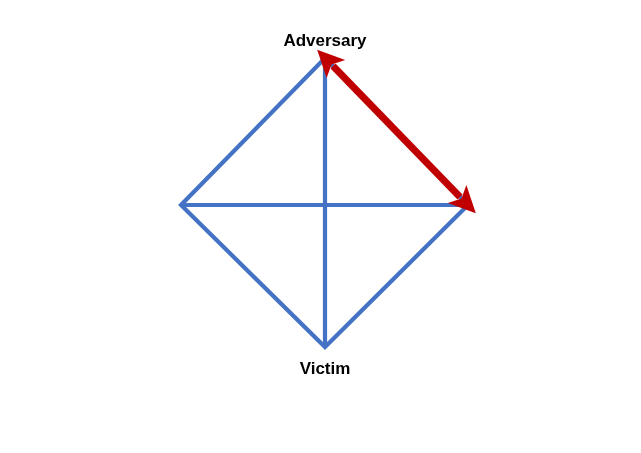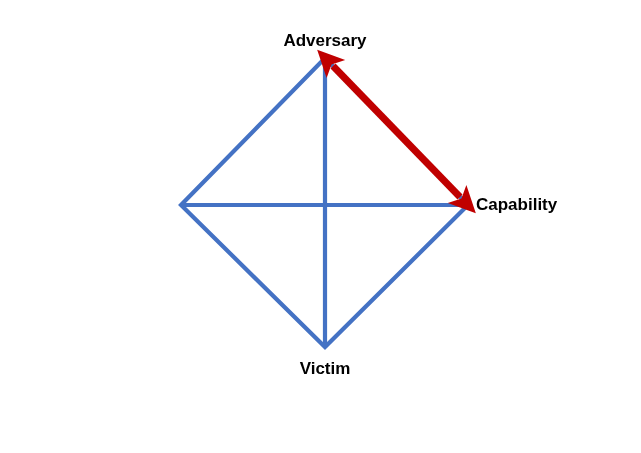--- a/index.html
+++ b/index.html
@@ -87,17 +87,16 @@
 
     <line x1="181" y1="205" x2="468" y2="205" stroke="#4472C4" stroke-width="4.2" stroke-linecap="butt"></line>
     <line x1="325" y1="58" x2="325" y2="347" stroke="#4472C4" stroke-width="4.2" stroke-linecap="butt"></line>
 
     <line x1="333" y1="66" x2="460" y2="197" stroke="#C00000" stroke-width="7" marker-start="url(#arrowhead-start)" marker-end="url(#arrowhead-end)" stroke-linecap="butt"></line>
   </svg>
 
   <div class="node-label" id="label-adversary">Adversary</div>
 
 
-  <div class="node-label" id="label-capability">Capability</div>
 
   <div class="node-label" id="label-victim">Victim</div>
 
 </div>
 
 </body></html>

